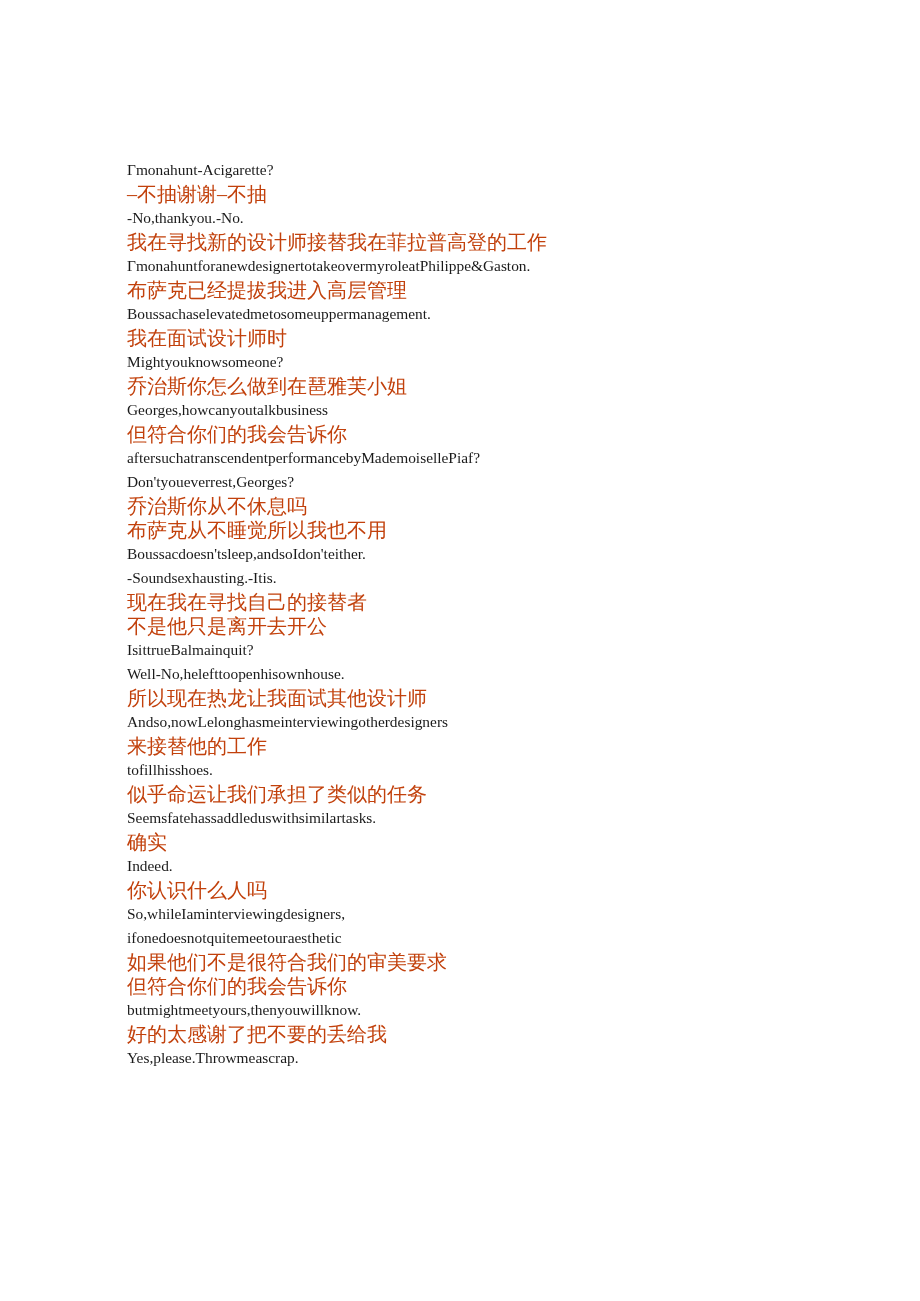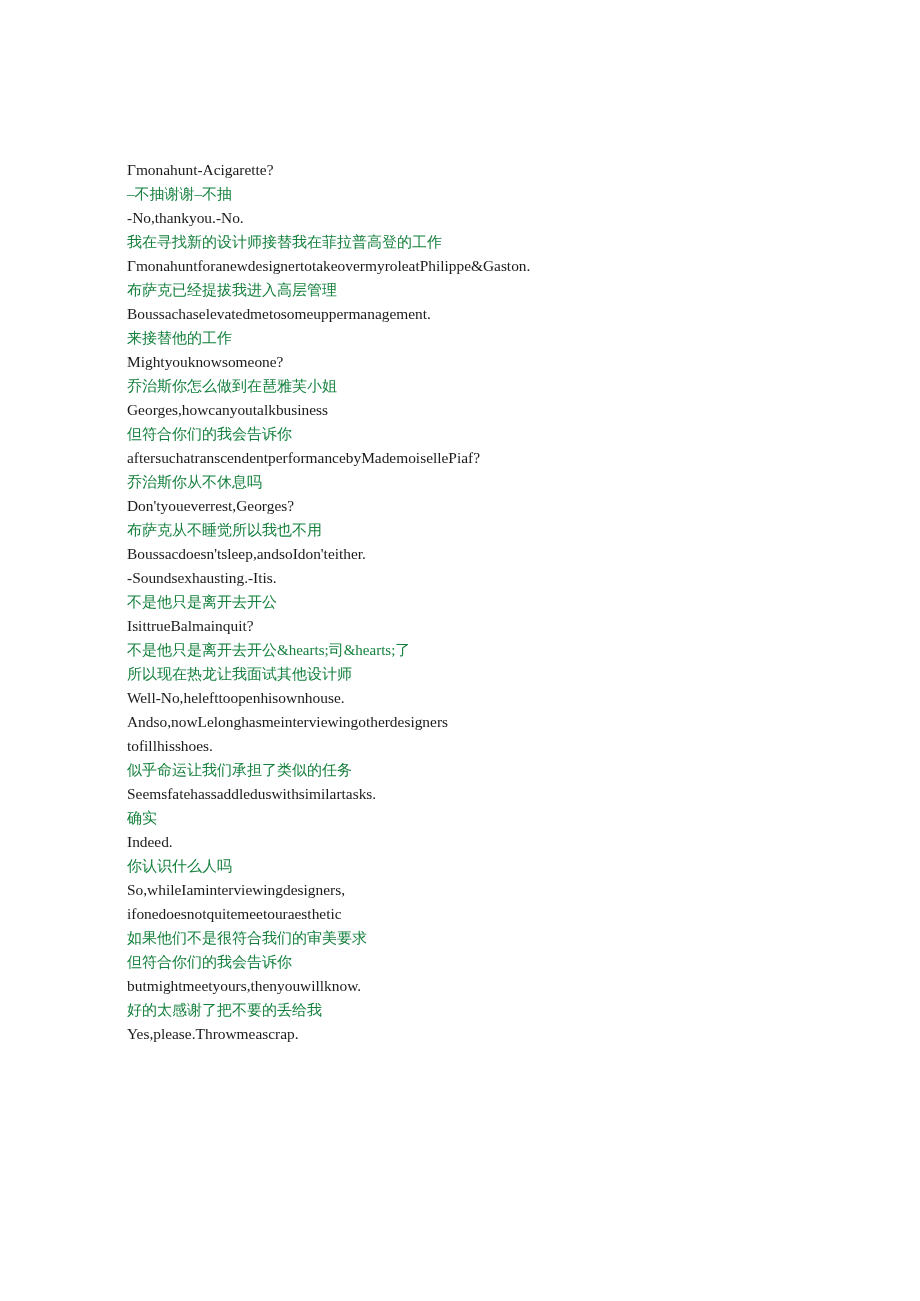--- a/index.html
+++ b/index.html
@@ -33,54 +33,55 @@
     font-size: 15.4px;
     line-height: 24px;
     white-space: pre;
     letter-spacing: 0;
   }
   .line.lang-en {
     color: #1a1a1a;
     font-weight: 400;
   }
   .line.lang-zh {
-    color: #15803d;
-    font-size: 15px;
+    color: #c2410c;
+    font-size: 20px;
     font-weight: 400;
   }
 </style>
 </head>
 <body>
 
 <div class="page">
   <div class="transcript">
       <div class="line lang-en">Γmonahunt-Acigarette?</div>
       <div class="line lang-zh">–不抽谢谢–不抽</div>
       <div class="line lang-en">-No,thankyou.-No.</div>
       <div class="line lang-zh">我在寻找新的设计师接替我在菲拉普高登的工作</div>
       <div class="line lang-en">ΓmonahuntforanewdesignertotakeovermyroleatPhilippe&amp;Gaston.</div>
       <div class="line lang-zh">布萨克已经提拔我进入高层管理</div>
       <div class="line lang-en">Boussachaselevatedmetosomeuppermanagement.</div>
-      <div class="line lang-zh">来接替他的工作</div>
+      <div class="line lang-zh">我在面试设计师时</div>
       <div class="line lang-en">Mightyouknowsomeone?</div>
       <div class="line lang-zh">乔治斯你怎么做到在琶雅芙小姐</div>
       <div class="line lang-en">Georges,howcanyoutalkbusiness</div>
       <div class="line lang-zh">但符合你们的我会告诉你</div>
       <div class="line lang-en">aftersuchatranscendentperformancebyMademoisellePiaf?</div>
+      <div class="line lang-en">Don'tyoueverrest,Georges?</div>
       <div class="line lang-zh">乔治斯你从不休息吗</div>
-      <div class="line lang-en">Don'tyoueverrest,Georges?</div>
       <div class="line lang-zh">布萨克从不睡觉所以我也不用</div>
       <div class="line lang-en">Boussacdoesn'tsleep,andsoIdon'teither.</div>
       <div class="line lang-en">-Soundsexhausting.-Itis.</div>
+      <div class="line lang-zh">现在我在寻找自己的接替者</div>
       <div class="line lang-zh">不是他只是离开去开公</div>
       <div class="line lang-en">IsittrueBalmainquit?</div>
-      <div class="line lang-zh">不是他只是离开去开公&amp;hearts;司&amp;hearts;了</div>
+      <div class="line lang-en">Well-No,helefttoopenhisownhouse.</div>
       <div class="line lang-zh">所以现在热龙让我面试其他设计师</div>
-      <div class="line lang-en">Well-No,helefttoopenhisownhouse.</div>
       <div class="line lang-en">Andso,nowLelonghasmeinterviewingotherdesigners</div>
+      <div class="line lang-zh">来接替他的工作</div>
       <div class="line lang-en">tofillhisshoes.</div>
       <div class="line lang-zh">似乎命运让我们承担了类似的任务</div>
       <div class="line lang-en">Seemsfatehassaddleduswithsimilartasks.</div>
       <div class="line lang-zh">确实</div>
       <div class="line lang-en">Indeed.</div>
       <div class="line lang-zh">你认识什么人吗</div>
       <div class="line lang-en">So,whileIaminterviewingdesigners,</div>
       <div class="line lang-en">ifonedoesnotquitemeetouraesthetic</div>
       <div class="line lang-zh">如果他们不是很符合我们的审美要求</div>
       <div class="line lang-zh">但符合你们的我会告诉你</div>

